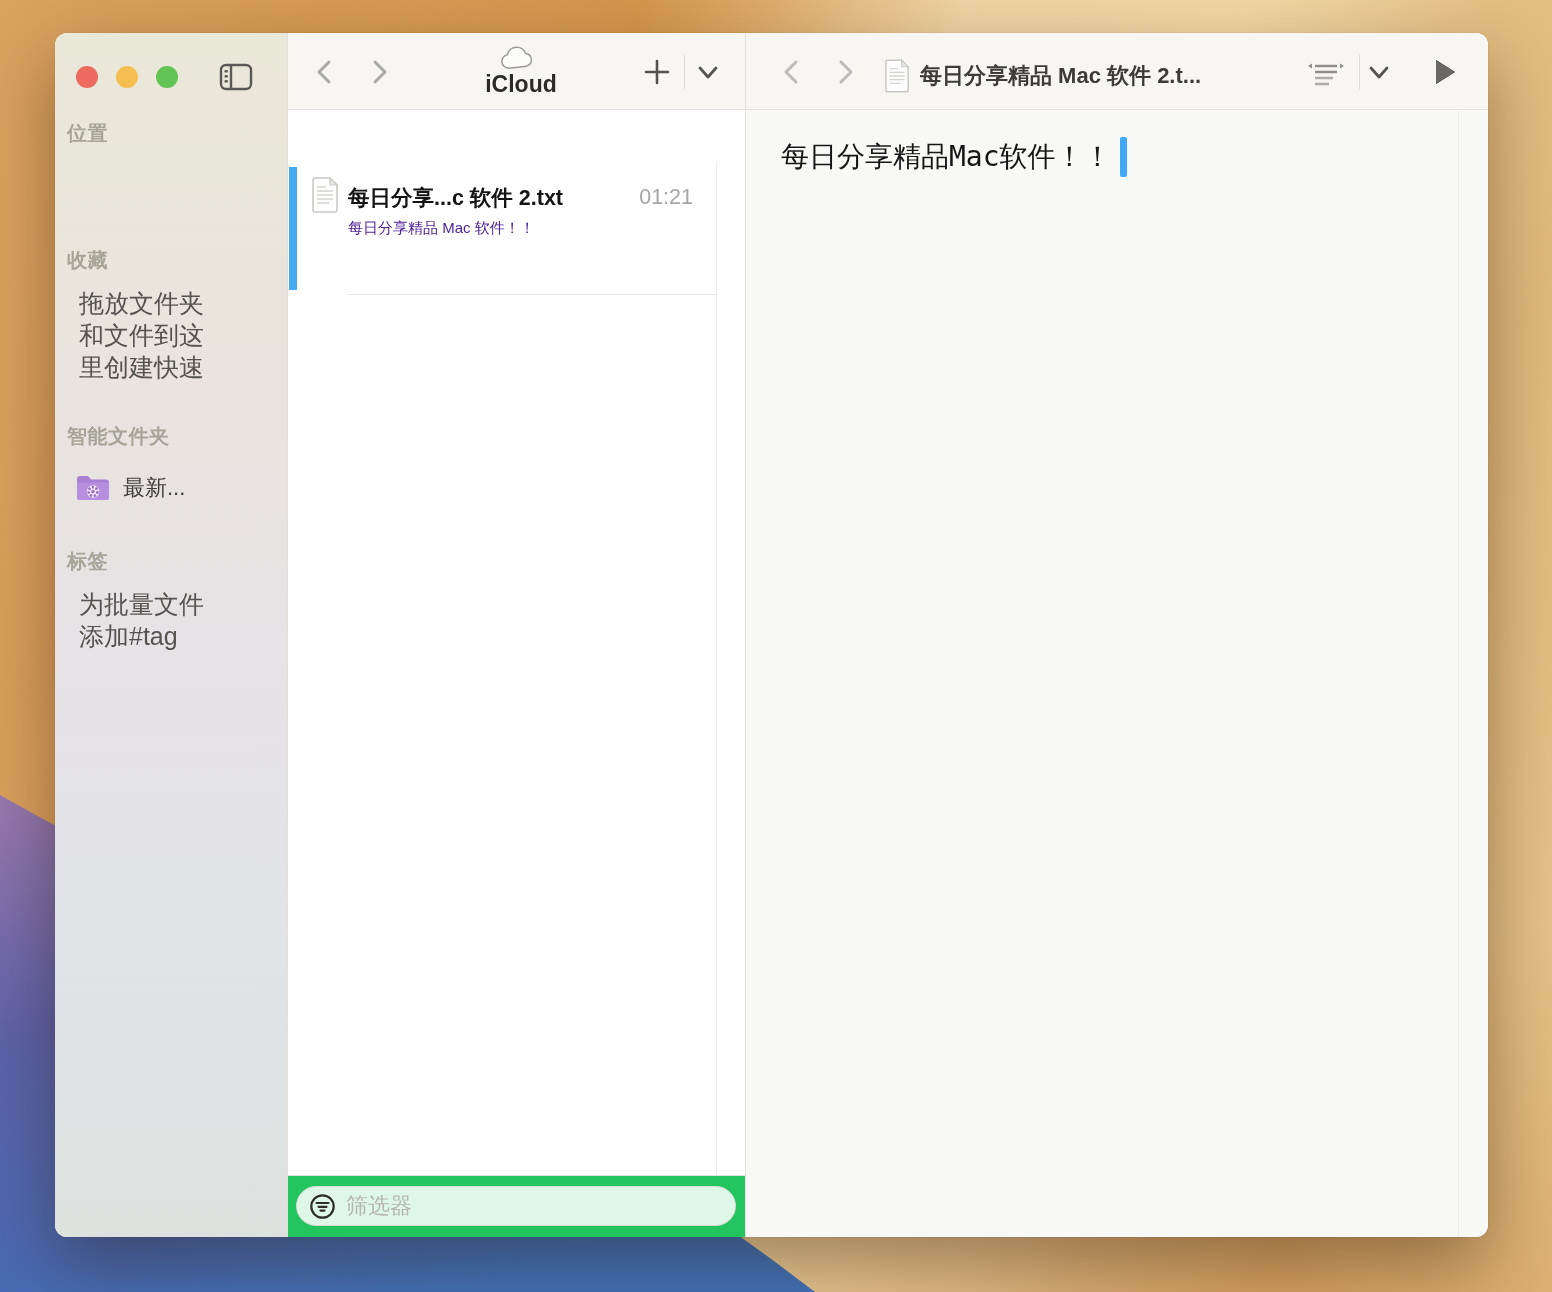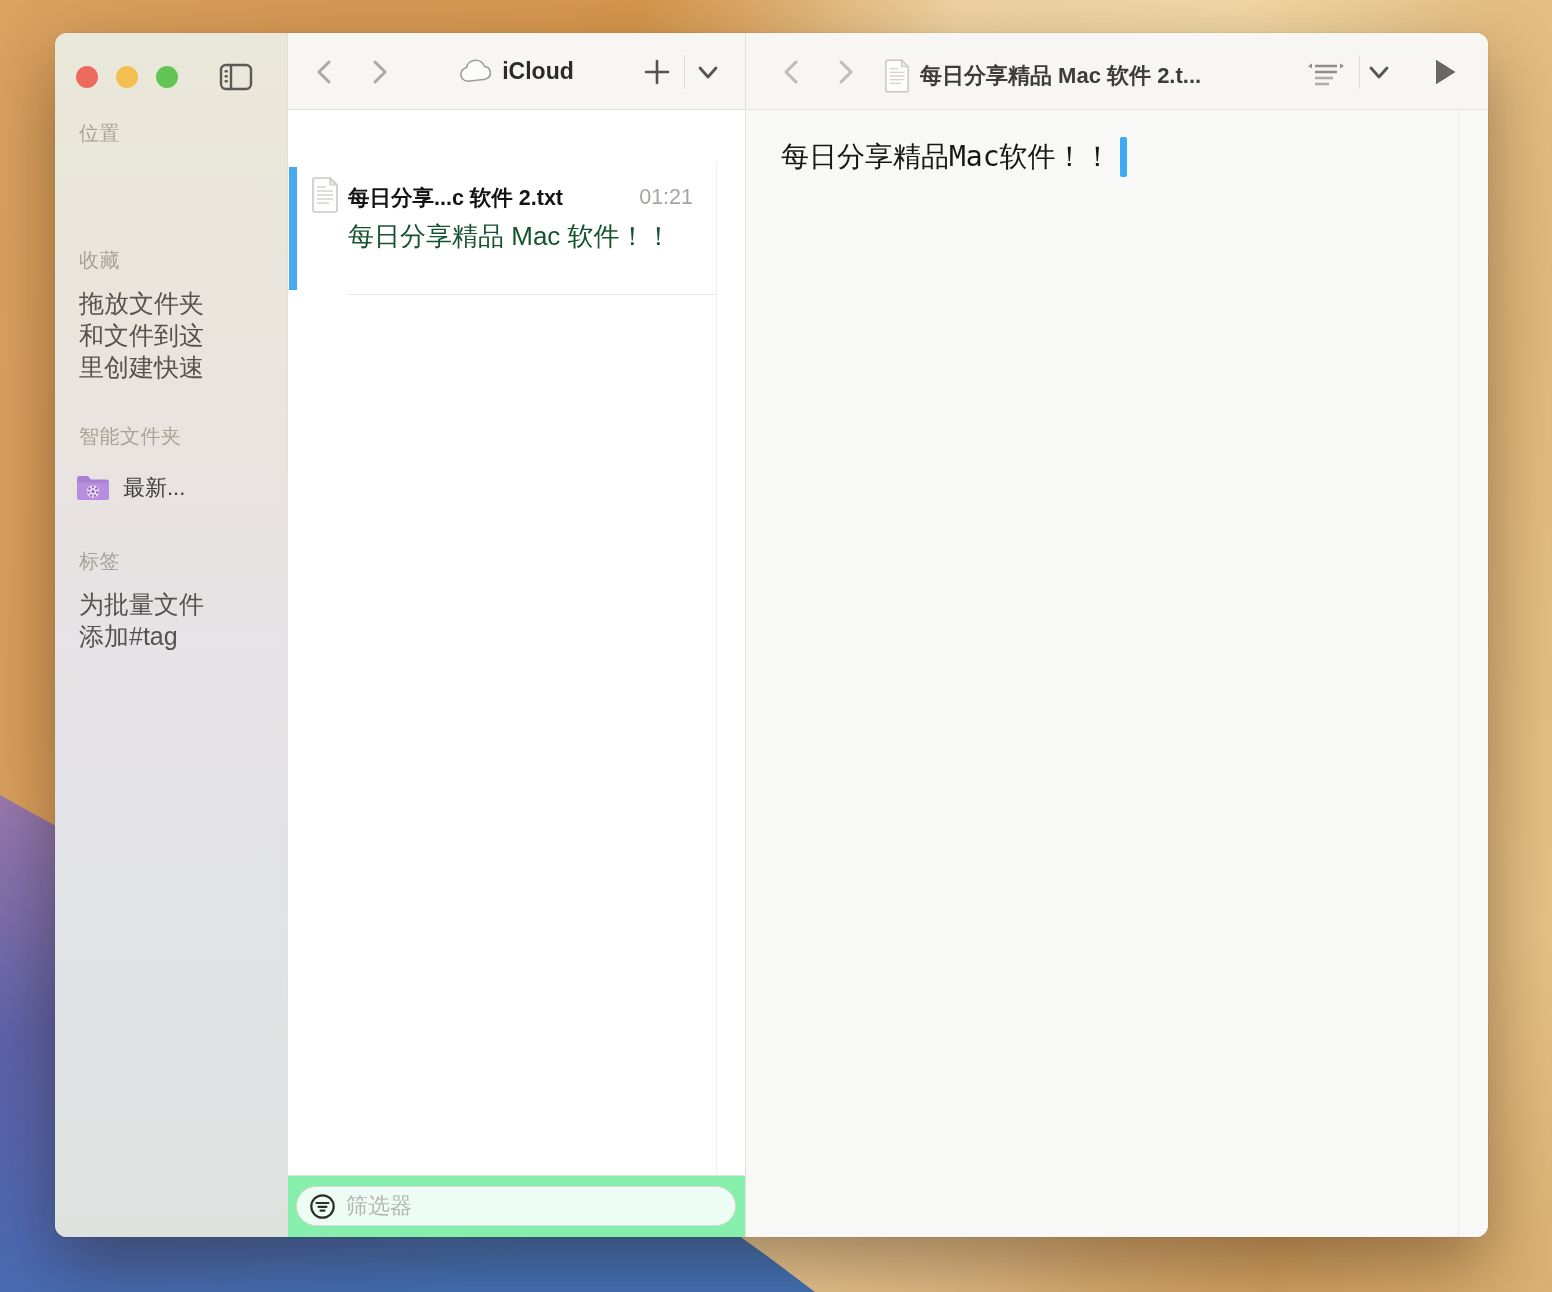--- a/index.html
+++ b/index.html
@@ -24,62 +24,62 @@
   
   .sidebar { position:relative; width:232px; flex:0 0 232px;
     background:linear-gradient(180deg,#eae8d9 0%,#e9e4dd 28%,#e6e2e6 52%,#e1e3e7 74%,#dde2df 100%); }
   .traffic-row { position:absolute; top:28px; left:21px; right:34px; height:32px;
     display:flex; align-items:center; }
   .light { width:22px; height:22px; border-radius:50%; margin-right:18px; }
   .light.red{ background:#ec6a5e; } .light.yellow{ background:#f4bf50; } .light.green{ background:#61c455; }
   .sb-toggle { margin-left:auto; width:34px; height:28px; cursor:default; }
   .sb-toggle svg{ display:block; }
 
-  .sb-header { position:absolute; left:24px; font-size:20px; font-weight:400; color:#a6a496; letter-spacing:.5px; }
+  .sb-header { position:absolute; left:12px; font-size:20px; font-weight:700; color:#a6a496; letter-spacing:.5px; }
   .sb-hint { position:absolute; left:24px; font-size:25px; line-height:32px; color:#55534f; white-space:pre-line; }
 
   .sb-item-icloud { position:absolute; left:13px; top:125px; width:166px; height:52px;
     background:#dbd9ca; border-radius:10px; display:flex; align-items:center; padding-left:16px; }
   .sb-item-icloud .label { font-size:22px; color:#2f2e2b; margin-left:10px; }
 
   .sb-item-smart { position:absolute; left:20px; top:432px; height:46px; display:flex; align-items:center; }
   .sb-item-smart .label { font-size:22px; color:#3f3e3b; margin-left:12px; }
 
   
   .listpane { position:relative; width:458px; flex:0 0 458px; background:#fff;
     border-left:1px solid #e3e0d8; }
   .pane-header { position:absolute; top:0; left:0; right:0; height:77px; background:#f7f6f3;
     border-bottom:1px solid #e4e2df; }
   .nav-btn { position:absolute; top:24px; width:30px; height:30px; }
   .icon-gray { color:#a9a9a9; }
   .icon-dim  { color:#bdbcbc; }
   .lp-back{ left:22px; } .lp-fwd{ left:76px; }
-  .lp-title { position:absolute; top:0; height:77px; left:0; right:0; display:flex; align-items:center; justify-content:center; }
+  .lp-title { position:absolute; top:0; height:77px; left:0; right:0; display:flex; align-items:center; justify-content:center;flex-direction:column; }
   .lp-title .t { font-size:23px; font-weight:700; color:#2c2b29; margin-left:9px; }
   .lp-plus { position:absolute; top:24px; right:73px; width:30px; height:30px; }
   .hdr-divider { position:absolute; top:22px; right:60px; width:1px; height:34px; background:#dddcd9; }
   .lp-chevdown { position:absolute; top:27px; right:24px; width:26px; height:24px; }
 
   .sort-row { position:absolute; top:77px; left:0; right:0; height:52px; background:#fff;
     border-bottom:1px solid #eceae7; display:flex; align-items:center; padding-left:20px; }
   .sort-row .t { font-size:20px; color:#8e8c88; }
   .sort-row svg { margin-left:8px; }
 
   .list-body { position:absolute; top:129px; left:0; right:0; bottom:62px; background:#fff; }
   .list-gutter { position:absolute; top:0; bottom:0; right:28px; width:1px; background:#efeeec; }
 
   .file-row { position:absolute; left:0; right:28px; top:0; height:133px; background:#fff; }
   .sel-bar { position:absolute; left:1px; top:5px; bottom:5px; width:8px; background:#45aaf2; }
   .file-icon { position:absolute; left:23px; top:15px; }
   .file-name { position:absolute; left:60px; top:21px; font-size:21.5px; font-weight:700; color:#141414; max-width:290px; white-space:nowrap; }
   .file-time { position:absolute; right:24px; top:23px; font-size:21.5px; color:#a7a5a2; }
-  .file-preview { position:absolute; left:60px; top:57px; font-size:26px; color:#14532d; white-space:nowrap; }
+  .file-preview { position:absolute; left:60px; top:57px; font-size:15px; color:#4c1d95; white-space:nowrap; }
   .file-sep { position:absolute; left:60px; right:0; bottom:0; height:1px; background:#e9e8e6; }
 
-  .filter-zone { position:absolute; left:0; right:0; bottom:0; height:62px; background:#86efac;
+  .filter-zone { position:absolute; left:0; right:0; bottom:0; height:62px; background:#22c55e;
     border-top:1px solid #e3e2df; }
   .filter-box { position:absolute; left:8px; top:10px; width:440px; height:40px; background:rgba(255,255,255,0.85);
     border:1.5px solid #d9d8d5; border-radius:20px; display:flex; align-items:center; padding-left:12px; }
   .filter-box input { border:none; outline:none; background:transparent; font-size:22px; color:#3a3a38;
     margin-left:10px; width:360px; font-family:inherit; }
   .filter-box input::placeholder { color:#b6b4b0; }
 
   
   .editorpane { position:relative; flex:1; background:#f8f8f6; border-left:1px solid #e2e1de; }
   .ep-back{ left:31px; } .ep-fwd{ left:84px; }

